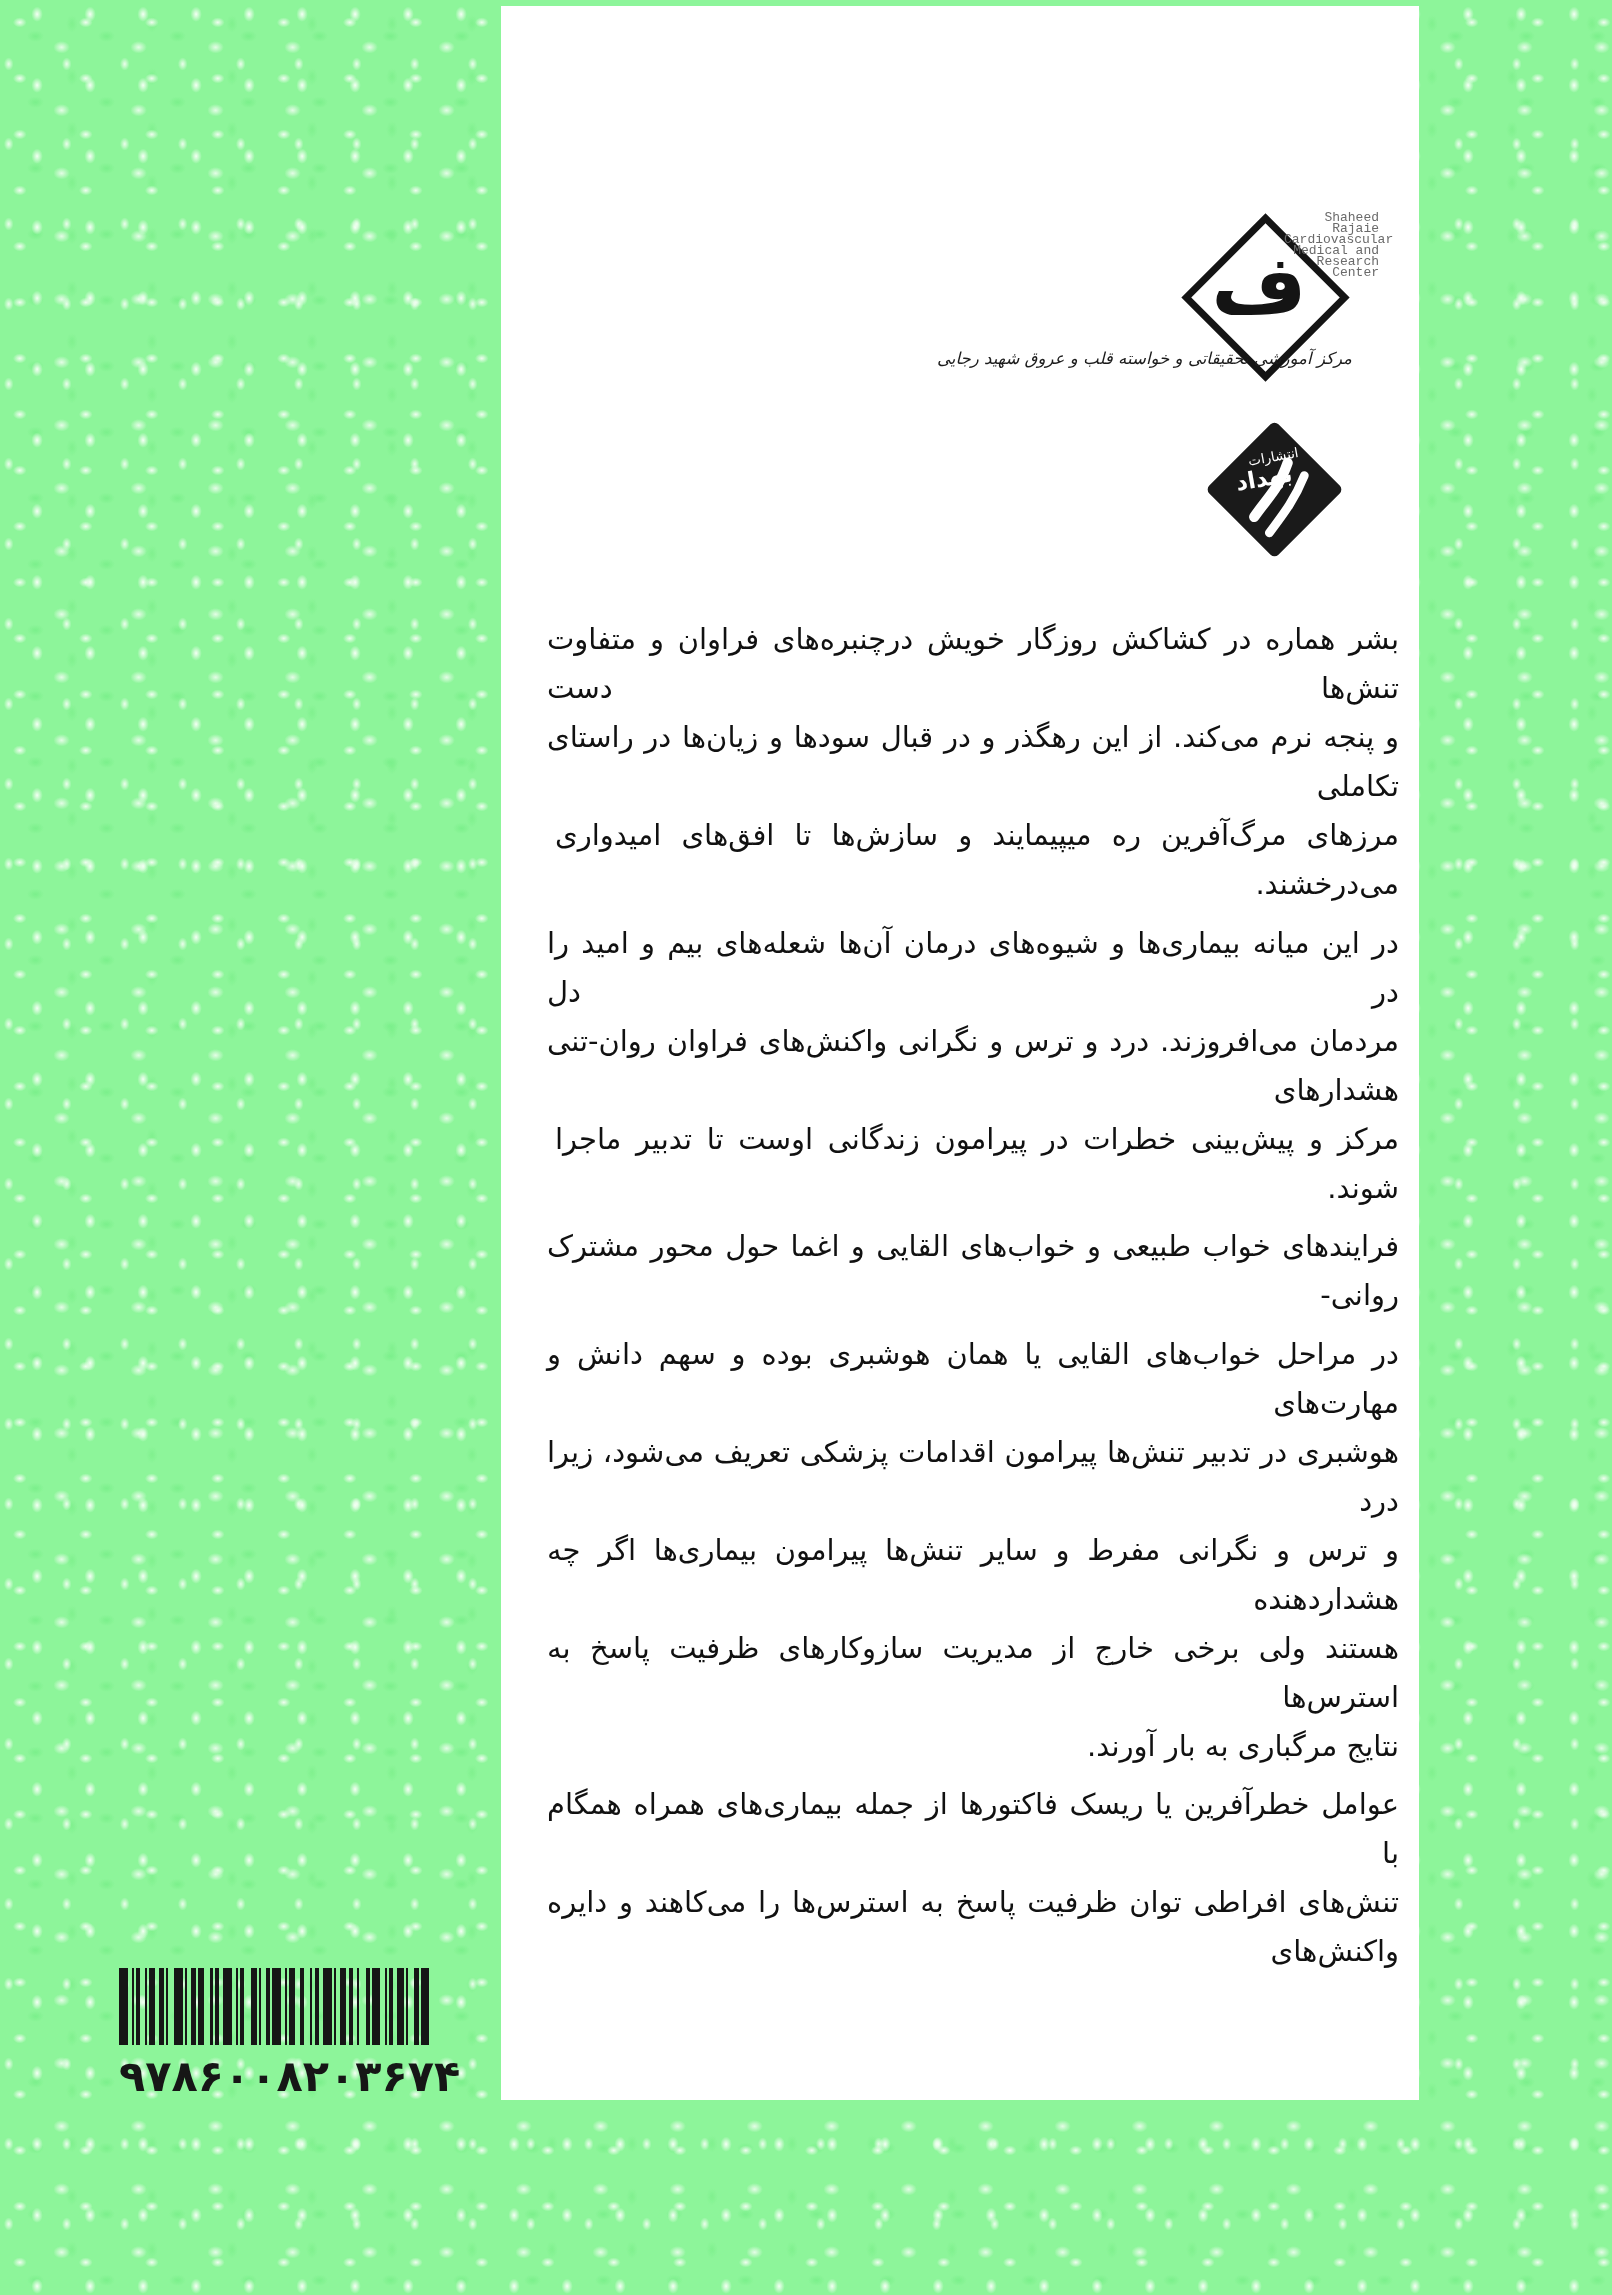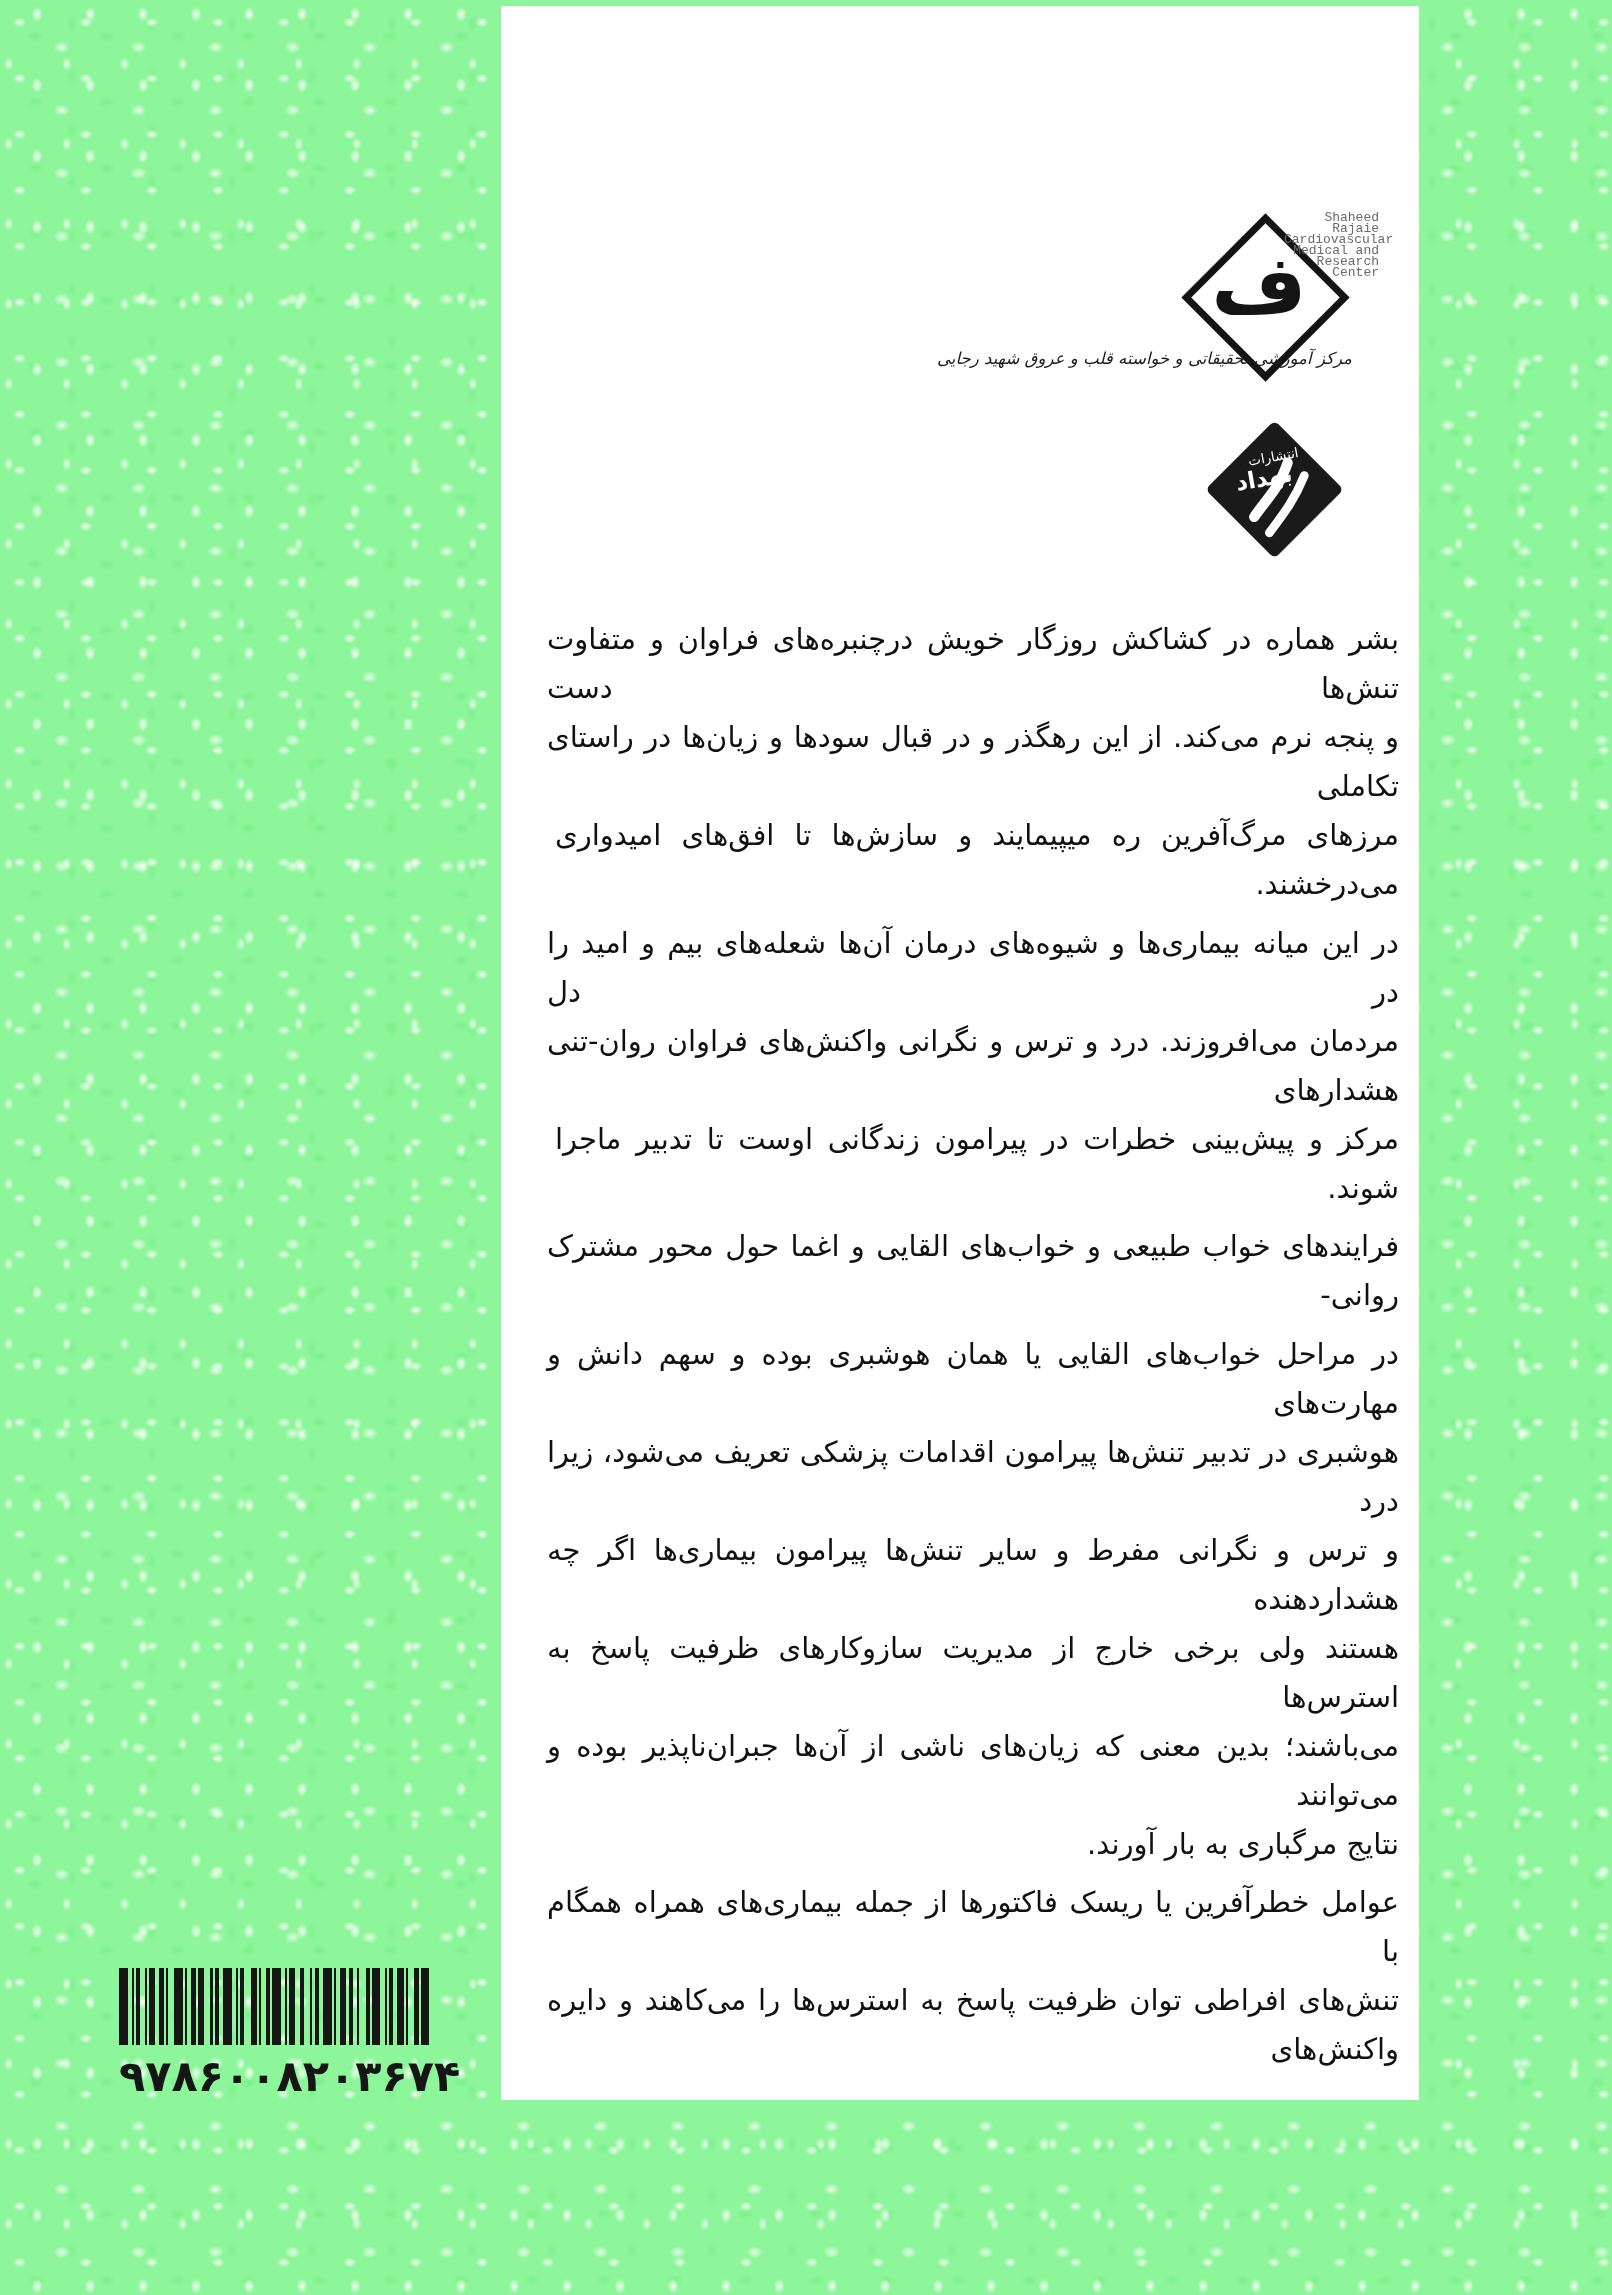--- a/index.html
+++ b/index.html
@@ -88,21 +88,20 @@
           <div class="line end">مرکز و پیش‌بینی خطرات در پیرامون زندگانی اوست تا تدبیر ماجرا شوند.</div>
         </div>
         <div class="para">
           <div class="line">فرایندهای خواب طبیعی و خواب‌های القایی و اغما حول محور مشترک روانی-</div>
         </div>
         <div class="para">
           <div class="line">در مراحل خواب‌های القایی یا همان هوشبری بوده و سهم دانش و مهارت‌های</div>
           <div class="line">هوشبری در تدبیر تنش‌ها پیرامون اقدامات پزشکی تعریف می‌شود، زیرا درد</div>
           <div class="line">و ترس و نگرانی مفرط و سایر تنش‌ها پیرامون بیماری‌ها اگر چه هشداردهنده</div>
           <div class="line">هستند ولی برخی خارج از مدیریت سازوکارهای ظرفیت پاسخ به استرس‌ها</div>
-          <div class="line">می‌باشند؛ بدین معنی که زیان‌های ناشی از آن‌ها جبران‌ناپذیر بوده و می‌توانند</div>
           <div class="line end">نتایج مرگباری به بار آورند.</div>
         </div>
         <div class="para">
           <div class="line">عوامل خطرآفرین یا ریسک فاکتورها از جمله بیماری‌های همراه همگام با</div>
           <div class="line">تنش‌های افراطی توان ظرفیت پاسخ به استرس‌ها را می‌کاهند و دایره واکنش‌های</div>
         </div>
       </div>
   </div>
 
   <div class="barcode">

